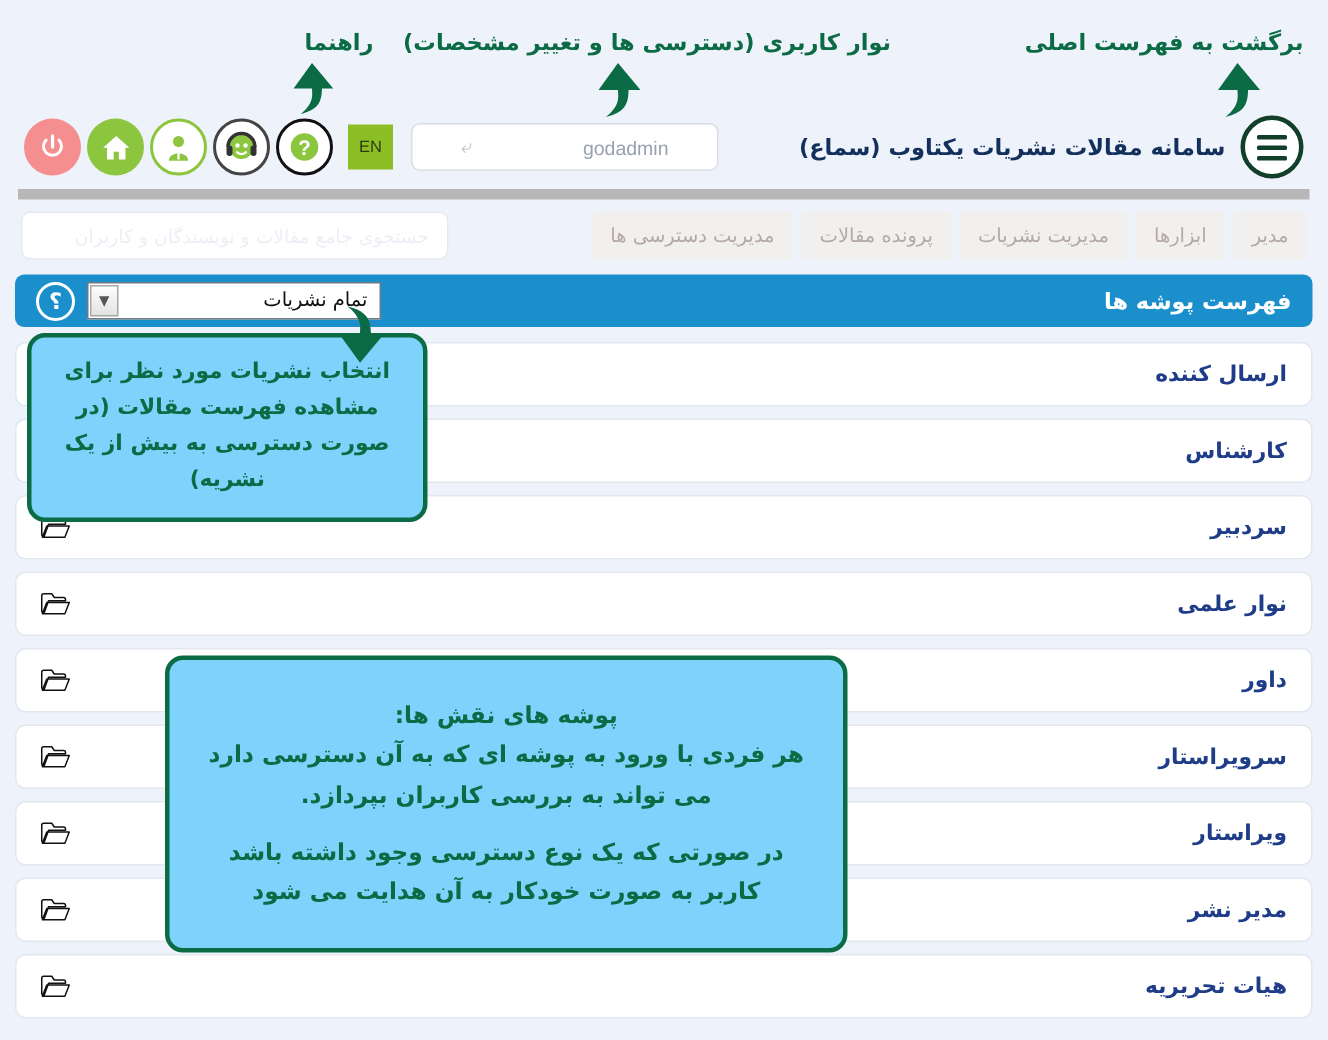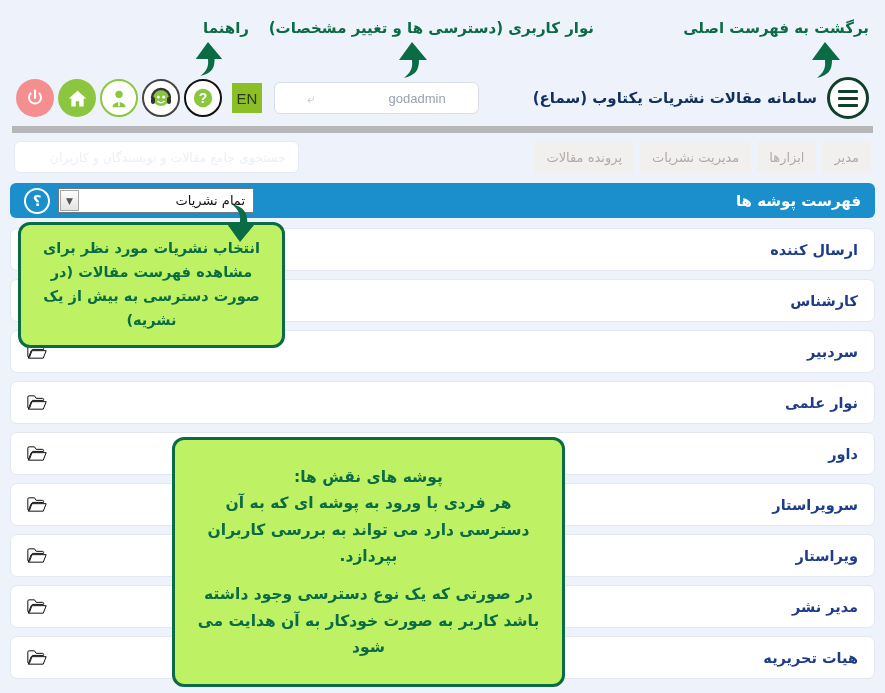--- a/index.html
+++ b/index.html
@@ -97,21 +97,21 @@
   .chev {
     color: #c3c8d2;
     font-size: 13px;
     line-height: 1;
   }
 
   .lang-btn {
     width: 30px; height: 30px;
     background: #8cbf26;
     color: #2b3b10;
-    font-size: 15px;
+    font-size: 11px;
     font-family: "Liberation Sans", sans-serif;
     display: flex;
     align-items: center;
     justify-content: center;
     margin-left: 10px;
     flex: 0 0 auto;
   }
 
   .icon-row {
     display: flex;
@@ -264,40 +264,40 @@
   .folder-icon {
     order: 2;
     width: 20px; height: 17px;
     flex: 0 0 auto;
     color: #1a1a1a;
   }
 
   
   .tooltip {
     position: absolute;
-    background: #bef264;
+    background: #7dd3fc;
     border: 3px solid #0b6b45;
     border-radius: 12px;
     color: #0b6b45;
     font-weight: bold;
     text-align: center;
     z-index: 20;
   }
   #tooltip-publication-select {
     top: 222px;
     right: 600px;
     width: 267px;
     padding: 12px 14px;
     font-size: 14.5px;
     line-height: 1.65;
   }
   #tooltip-role-folders {
     top: 437px;
     right: 320px;
-    width: 393px;
+    width: 455px;
     padding: 24px 20px;
     font-size: 15.5px;
     line-height: 1.7;
   }
   .tt-blank { display: block; height: 12px; }
 </style>
 </head>
 <body>
 
 <div class="annot-label" style="top:19px; right:16px;">برگشت به فهرست اصلی</div>
@@ -387,20 +387,21 @@
   </div>
 </div>
 
 <div class="grey-bar"></div>
 
 <div class="tabstrip">
   <div class="tab">مدیر</div>
   <div class="tab">ابزارها</div>
   <div class="tab">مدیریت نشریات</div>
   <div class="tab">پرونده مقالات</div>
+  <div class="tab">مدیریت دسترسی ها</div>
 
   <div class="tab-spacer"></div>
 
   <div class="global-search">جستجوی جامع مقالات و نویسندگان و کاربران</div>
 </div>
 
 <div class="section-header">
   <div class="section-title">فهرست پوشه ها</div>
 
   <div class="sh-spacer"></div>

